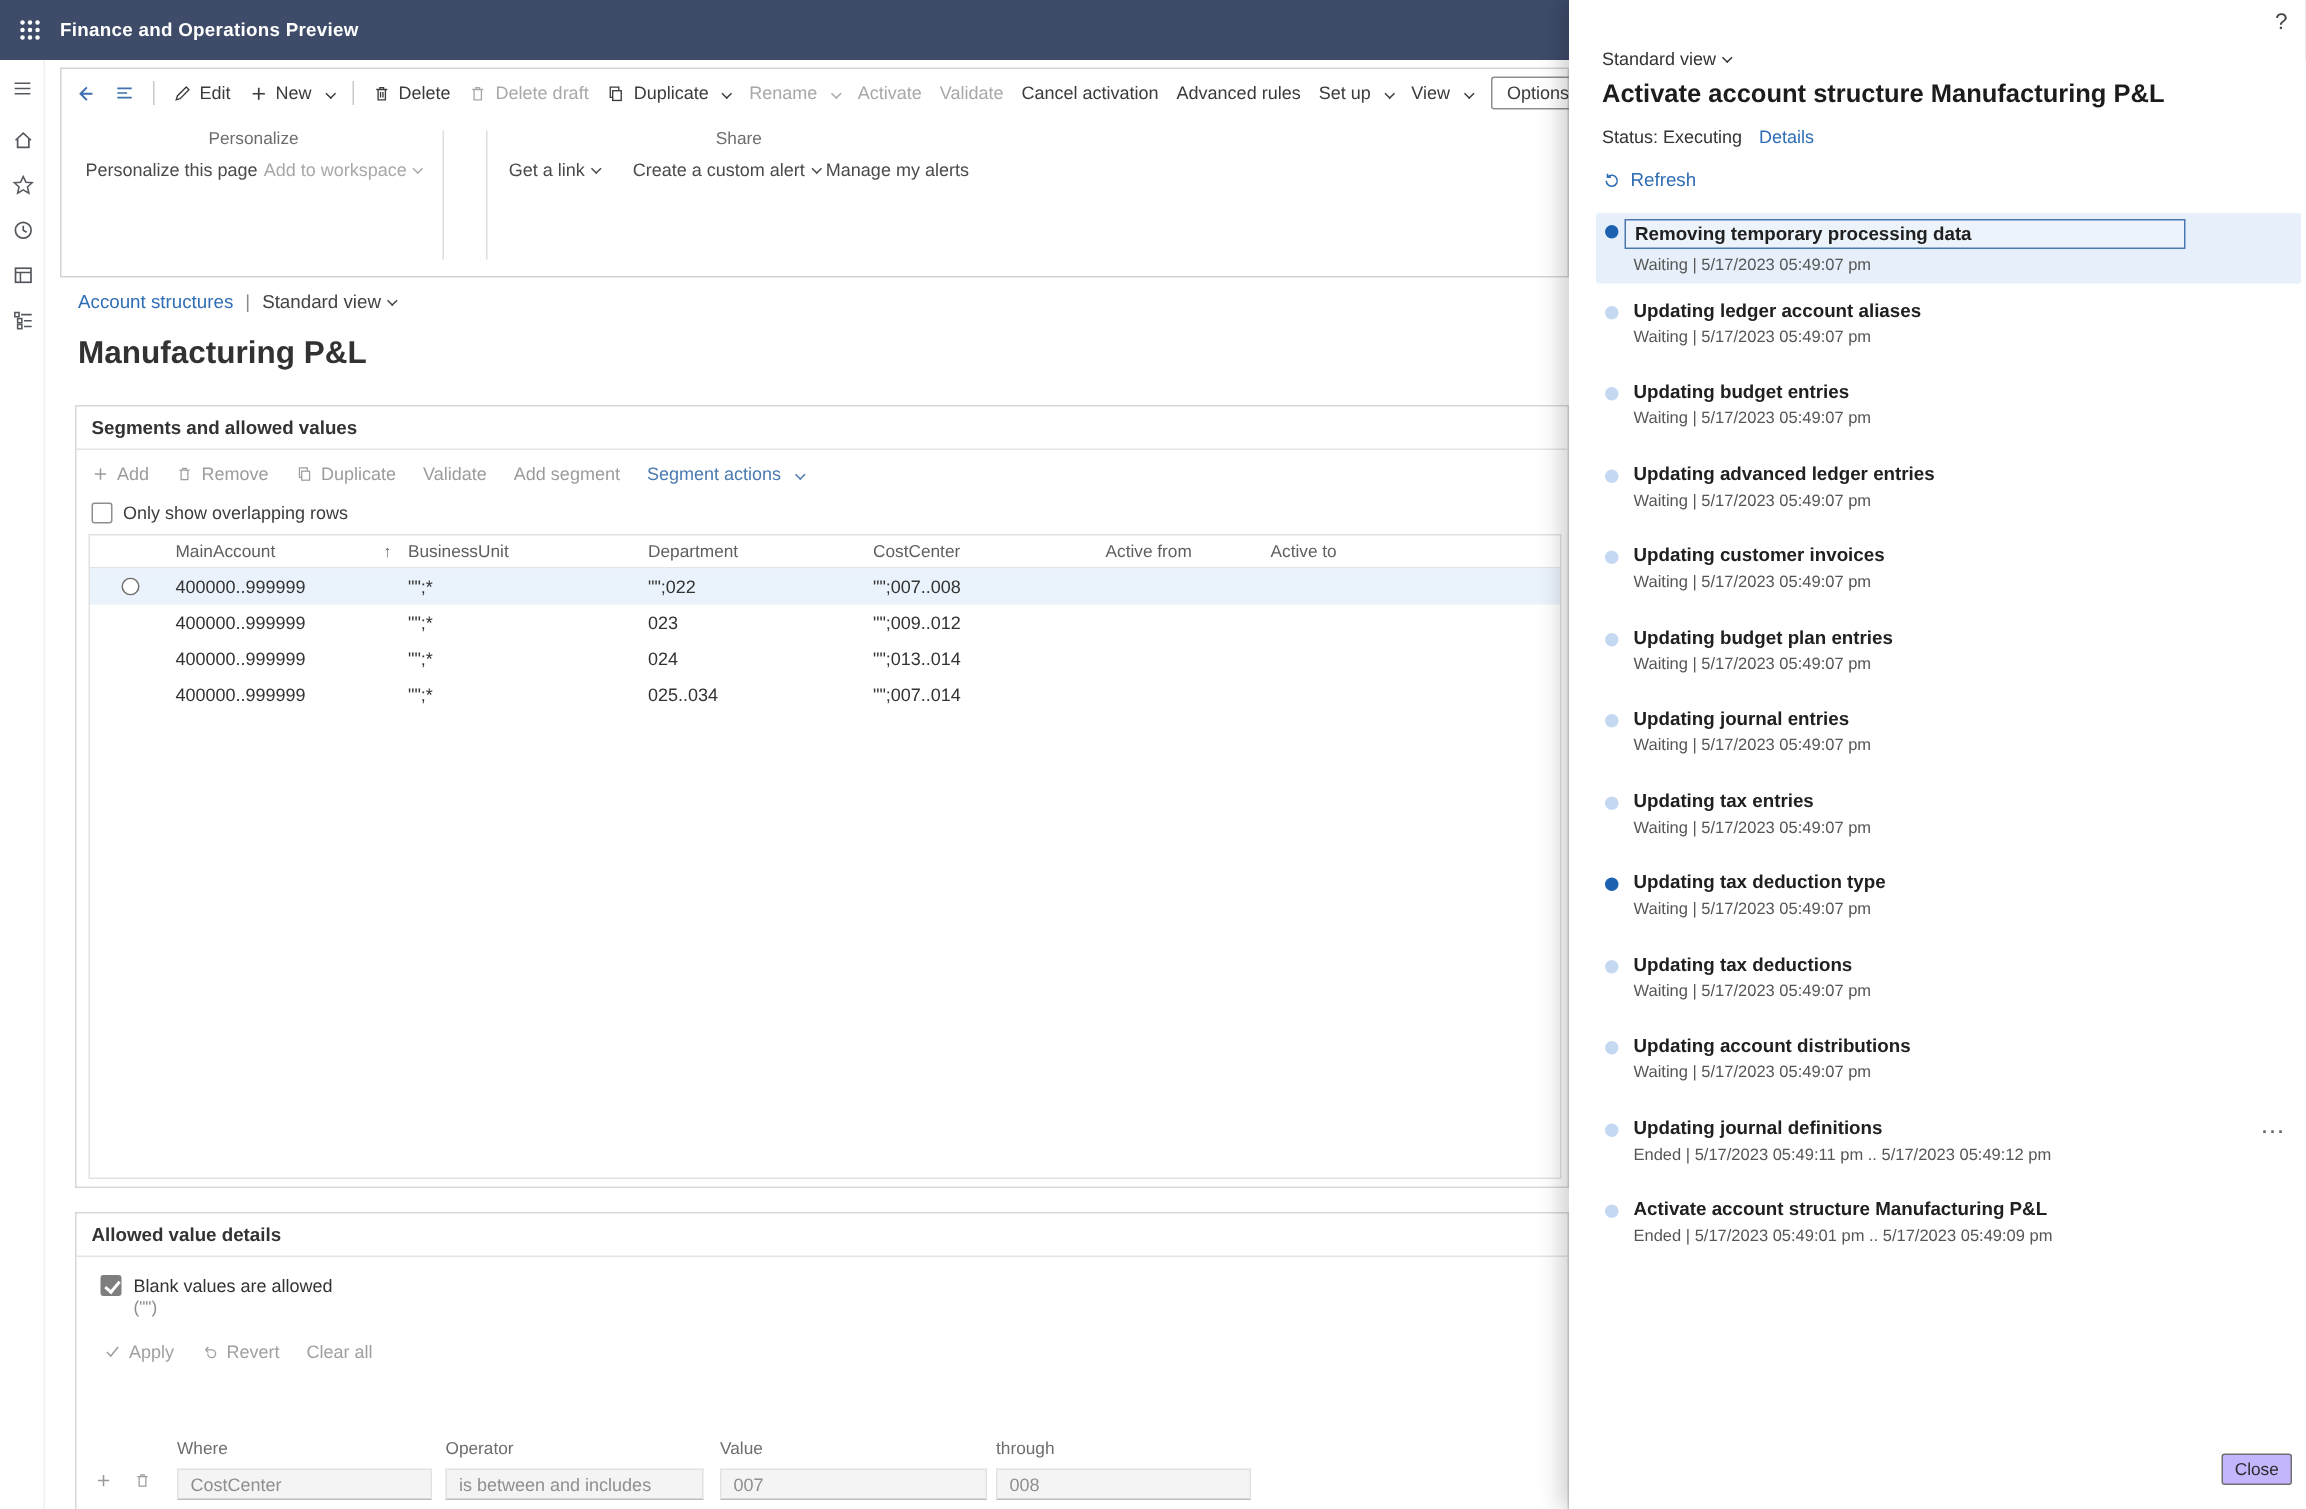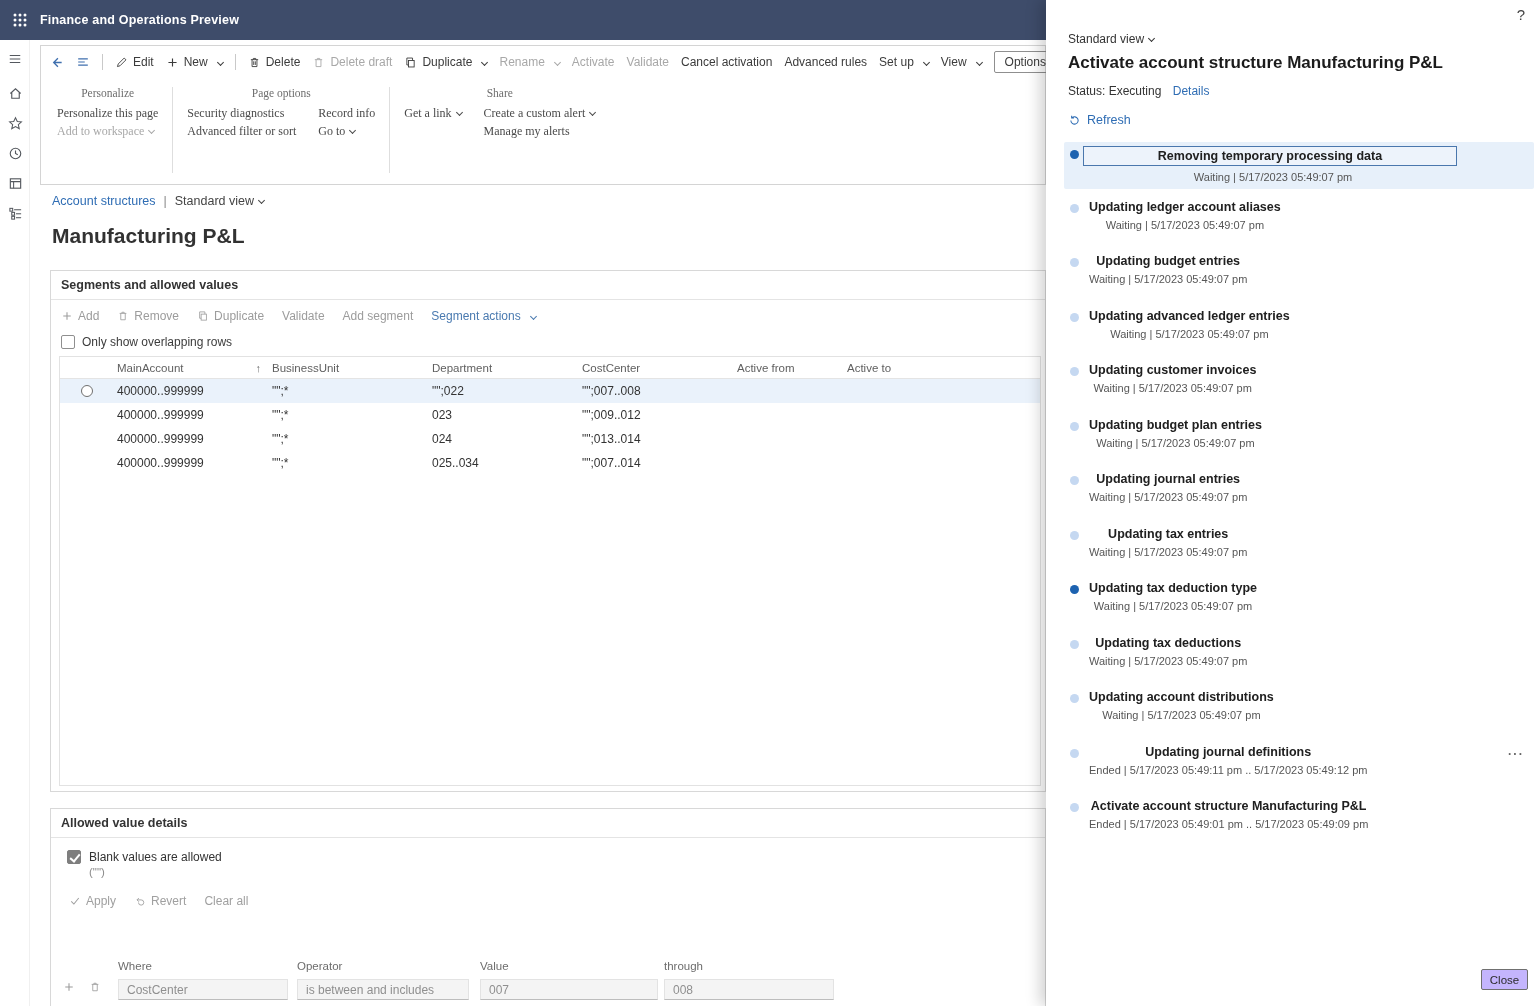--- a/index.html
+++ b/index.html
@@ -23,25 +23,25 @@
   
   .cmdbox { position:absolute; left:40px; top:45px; width:1006px; height:140px; border:1px solid #d4d4d4; background:#fff; z-index:1; }
   .cmdrow { height:32px; display:flex; align-items:center; padding:0 8px; gap:12px; }
   .cmd { display:flex; align-items:center; gap:5px; color:#3b3b3b; white-space:nowrap; cursor:pointer; }
   .cmd.disabled { color:#a8a8a8; cursor:default; }
   .cmd.boxed { border:1px solid #8f8f8f; padding:3px 10px; border-radius:2px; }
   .vdiv { width:1px; height:16px; background:#c9c9c9; flex:none; }
   .chev::after { content:""; display:inline-block; width:4px; height:4px; border-right:1.2px solid currentColor; border-bottom:1.2px solid currentColor; transform:rotate(45deg); margin-left:5px; vertical-align:2px; }
 
   
-  .ribbon { display:flex; padding:9px 0 0 16px; height:107px;font-family:Liberation Serif, serif; }
+  .ribbon { display:flex; padding:9px 0 0 16px; height:107px; }
   .rgroup { display:flex; flex-direction:column; }
   .rgroup-title { text-align:center; color:#6d6d6d; font-size:11.5px; margin-bottom:7px; }
   .rcols { display:flex; gap:22px; }
-  .rcol { display:flex; flex-direction:column; gap:4px; }
+  .rcol { display:flex; flex-direction:row; gap:4px; }
   .ritem { color:#4a4a4a; cursor:pointer; line-height:14px; }
   .ritem.disabled { color:#a8a8a8; cursor:default; }
   .rsep { width:1px; background:#dedede; margin:0 14px; height:86px; }
 
   
   .crumb { position:absolute; left:52px; top:194px; display:flex; align-items:center; gap:8px; font-size:12.5px; z-index:1; }
   .crumb a { color:#2f6db4; text-decoration:none; cursor:pointer; }
   .crumb .sep { color:#8a8a8a; }
   .crumb .view { color:#444; cursor:pointer; }
   .pagetitle { position:absolute; left:52px; top:224px; font-size:21px; font-weight:bold; color:#323232; z-index:1; }
@@ -87,21 +87,21 @@
 
   
   .panel { position:absolute; left:1046px; top:0; width:491px; height:1006px; background:#fff; box-shadow:-6px 0 14px rgba(0,0,0,0.18); z-index:10; }
   .panel-help { position:absolute; right:12px; top:6px; font-size:15px; color:#444; cursor:pointer; }
   .panel-view { position:absolute; left:22px; top:32px; color:#333; font-size:12px; cursor:pointer; }
   .panel-title { position:absolute; left:22px; top:53px; width:450px; font-size:17px; font-weight:bold; color:#1c1c1c; }
   .panel-status { position:absolute; left:22px; top:84px; color:#333; }
   .panel-status a { color:#2f6db4; text-decoration:none; margin-left:8px; cursor:pointer; }
   .refresh { position:absolute; left:22px; top:113px; display:flex; align-items:center; gap:6px; color:#2f6db4; font-size:12.5px; cursor:pointer; }
   .steps { position:absolute; left:18px; top:142px; width:470px; }
-  .step { position:relative; height:54.5px; padding:3px 8px 0 6px; display:flex; cursor:pointer;text-align:center; }
+  .step { position:relative; height:54.5px; padding:3px 8px 0 6px; display:flex; cursor:pointer; }
   .step.selected { background:#e7f0fa; height:47px; margin-bottom:7.5px; border-radius:2px; padding-top:4px; }
   .dot { width:9px; height:9px; border-radius:50%; background:#c5d8f1; margin:4px 10px 0 0; flex:none; }
   .dot.filled { background:#1c62b0; }
   .step-title { font-weight:bold; font-size:12.5px; color:#202020; }
   .step.selected .step-title { border:1px solid #4a77ad; padding:2px 6px; width:374px; margin-left:-6px; background:#edf3fb; }
   .step-sub { font-size:11px; color:#565656; margin-top:5px; }
   .step-menu { position:absolute; right:10px; top:2px; color:#666; letter-spacing:2px; font-weight:bold; cursor:pointer; }
   .closebtn { position:absolute; right:9px; bottom:16px; width:47px; height:21px; background:#c4b5fd; border:1px solid #707070; border-radius:2px; font-family:"Liberation Sans",sans-serif; font-size:11.5px; color:#2b2b2b; cursor:pointer; }
 
   svg { display:block; }
@@ -246,33 +246,20 @@
       <div class="rgroup">
         <div class="rgroup-title">Personalize</div>
         <div class="rcols">
           <div class="rcol">
             <div class="ritem">Personalize this page</div>
             <div class="ritem disabled chev"><span>Add to workspace</span></div>
           </div>
         </div>
       </div>
       <div class="rsep"></div>
-      <div class="rgroup">
-        <div class="rgroup-title">Page options</div>
-        <div class="rcols">
-          <div class="rcol">
-            <div class="ritem">Security diagnostics</div>
-            <div class="ritem">Advanced filter or sort</div>
-          </div>
-          <div class="rcol">
-            <div class="ritem">Record info</div>
-            <div class="ritem chev"><span>Go to</span></div>
-          </div>
-        </div>
-      </div>
       <div class="rsep"></div>
       <div class="rgroup">
         <div class="rgroup-title">Share</div>
         <div class="rcols">
           <div class="rcol">
             <div class="ritem chev"><span>Get a link</span></div>
           </div>
           <div class="rcol">
             <div class="ritem chev"><span>Create a custom alert</span></div>
             <div class="ritem">Manage my alerts</div>

